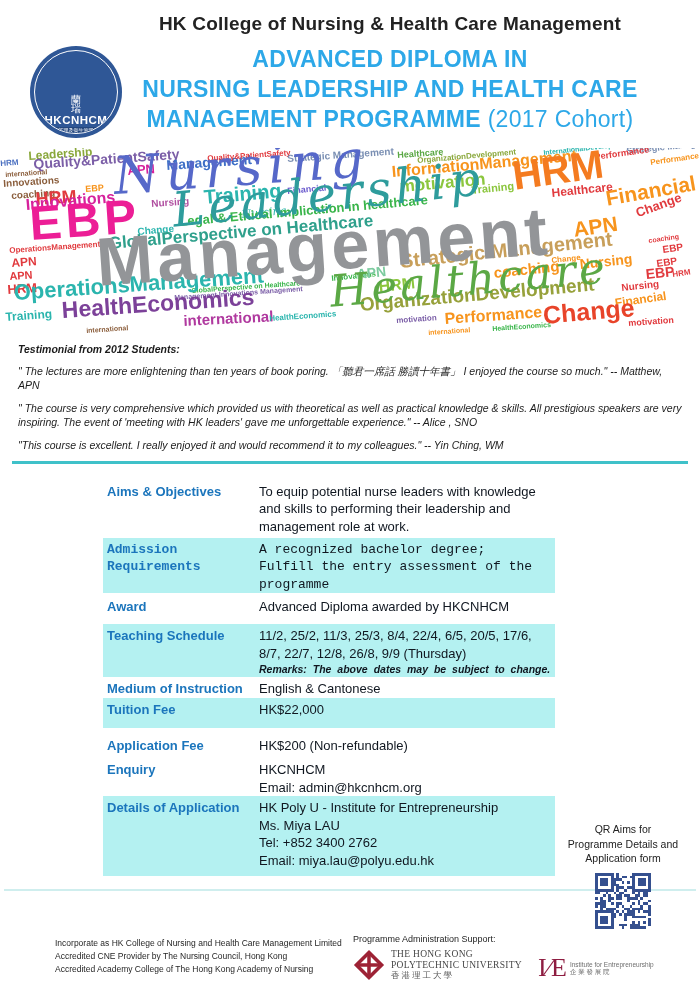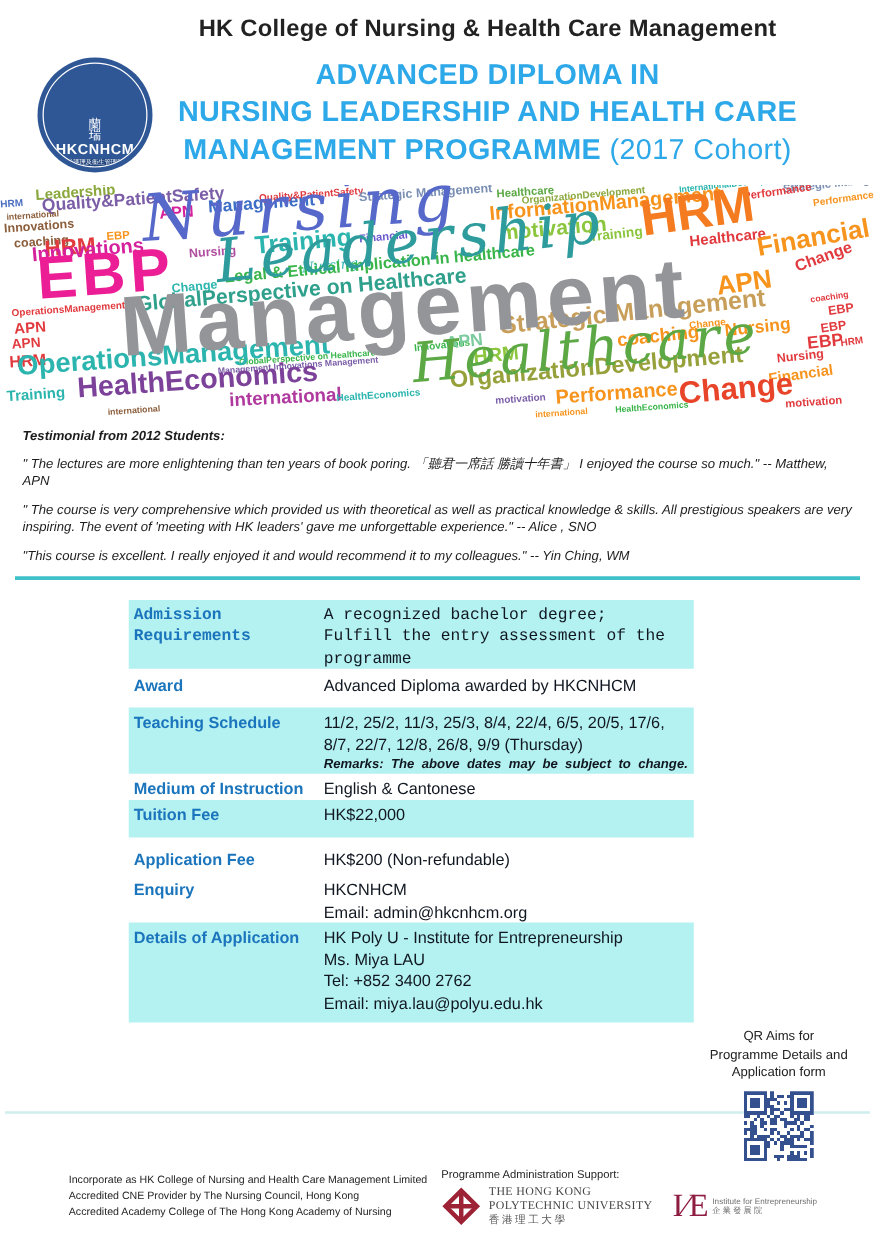--- a/index.html
+++ b/index.html
@@ -37,21 +37,21 @@
   
   .qr{position:absolute;left:545px;top:822px;width:156px;text-align:center;z-index:2;}
   .qr-label{font-size:10.5px;line-height:14.5px;color:#222;}
   .qr-code{margin:7px auto 0 auto;width:56px;height:56px;background:#fff;}
   .rule-light{position:absolute;left:4px;right:4px;top:889px;height:2px;background:#cfeeee;z-index:1;}
   
   .ftr{position:absolute;left:0;right:0;top:934px;z-index:2;}
   .ftr-left{position:absolute;left:55px;top:3px;font-size:8.5px;line-height:13px;color:#262626;}
   .ftr-right{position:absolute;left:353px;top:0;}
   .ftr-sup{font-size:9px;color:#262626;}
-  .logos{display:flex;align-items:center;gap:16px;margin-top:5px;}
+  .logos{display:flex;align-items:flex-end;gap:16px;margin-top:5px;}
   .polyu{display:flex;align-items:center;gap:6px;}
   .polyu-text{font-family:"Liberation Serif",serif;color:#474747;font-size:9.5px;line-height:10.5px;letter-spacing:.3px;}
   .polyu-text .cn{font-size:8.5px;color:#5a5a5a;letter-spacing:2px;}
   .ife{display:flex;align-items:center;gap:3px;}
   .ife-mark{font-family:"Liberation Serif",serif;font-size:26px;line-height:26px;color:#8e1d41;}
   .ife-text{font-size:6.5px;line-height:7.5px;color:#6e6e6e;}
 </style>
 </head>
 <body>
 
@@ -160,20 +160,28 @@
     <div>
         <p class="quote">" The lectures are more enlightening than ten years of book poring.  「聽君一席話 勝讀十年書」 I enjoyed the course so much."  -- Matthew, APN</p>
         <p class="quote">" The course is very comprehensive which provided us with theoretical as well as practical knowledge &amp; skills.  All prestigious speakers are very inspiring. The event of 'meeting with HK leaders' gave me unforgettable experience."  --  Alice , SNO</p>
         <p class="quote">"This course is excellent.  I really enjoyed it and would recommend it to my colleagues." --  Yin Ching, WM</p>
       </div>
   </section>
 
   <div class="rule-teal"></div>
 
   <section class="info">
+      <div class="irow" style="min-height: 56px;">
+        <div class="ilabel">Aims &amp; Objectives</div>
+        <div class="ival">
+          <div>To equip potential nurse leaders with knowledge</div>
+          <div>and skills to performing their leadership and</div>
+          <div>management role at work.</div>
+        </div>
+      </div>
       <div class="irow cyan" style="margin-top: 2px; min-height: 40px; font-family: Liberation Mono, monospace;">
         <div class="ilabel">Admission Requirements</div>
         <div class="ival">
           <div>A recognized bachelor degree;</div>
           <div>Fulfill the entry assessment of the programme</div>
         </div>
       </div>
       <div class="irow" style="margin-top: 2px; min-height: 26px;">
         <div class="ilabel">Award</div>
         <div class="ival">

